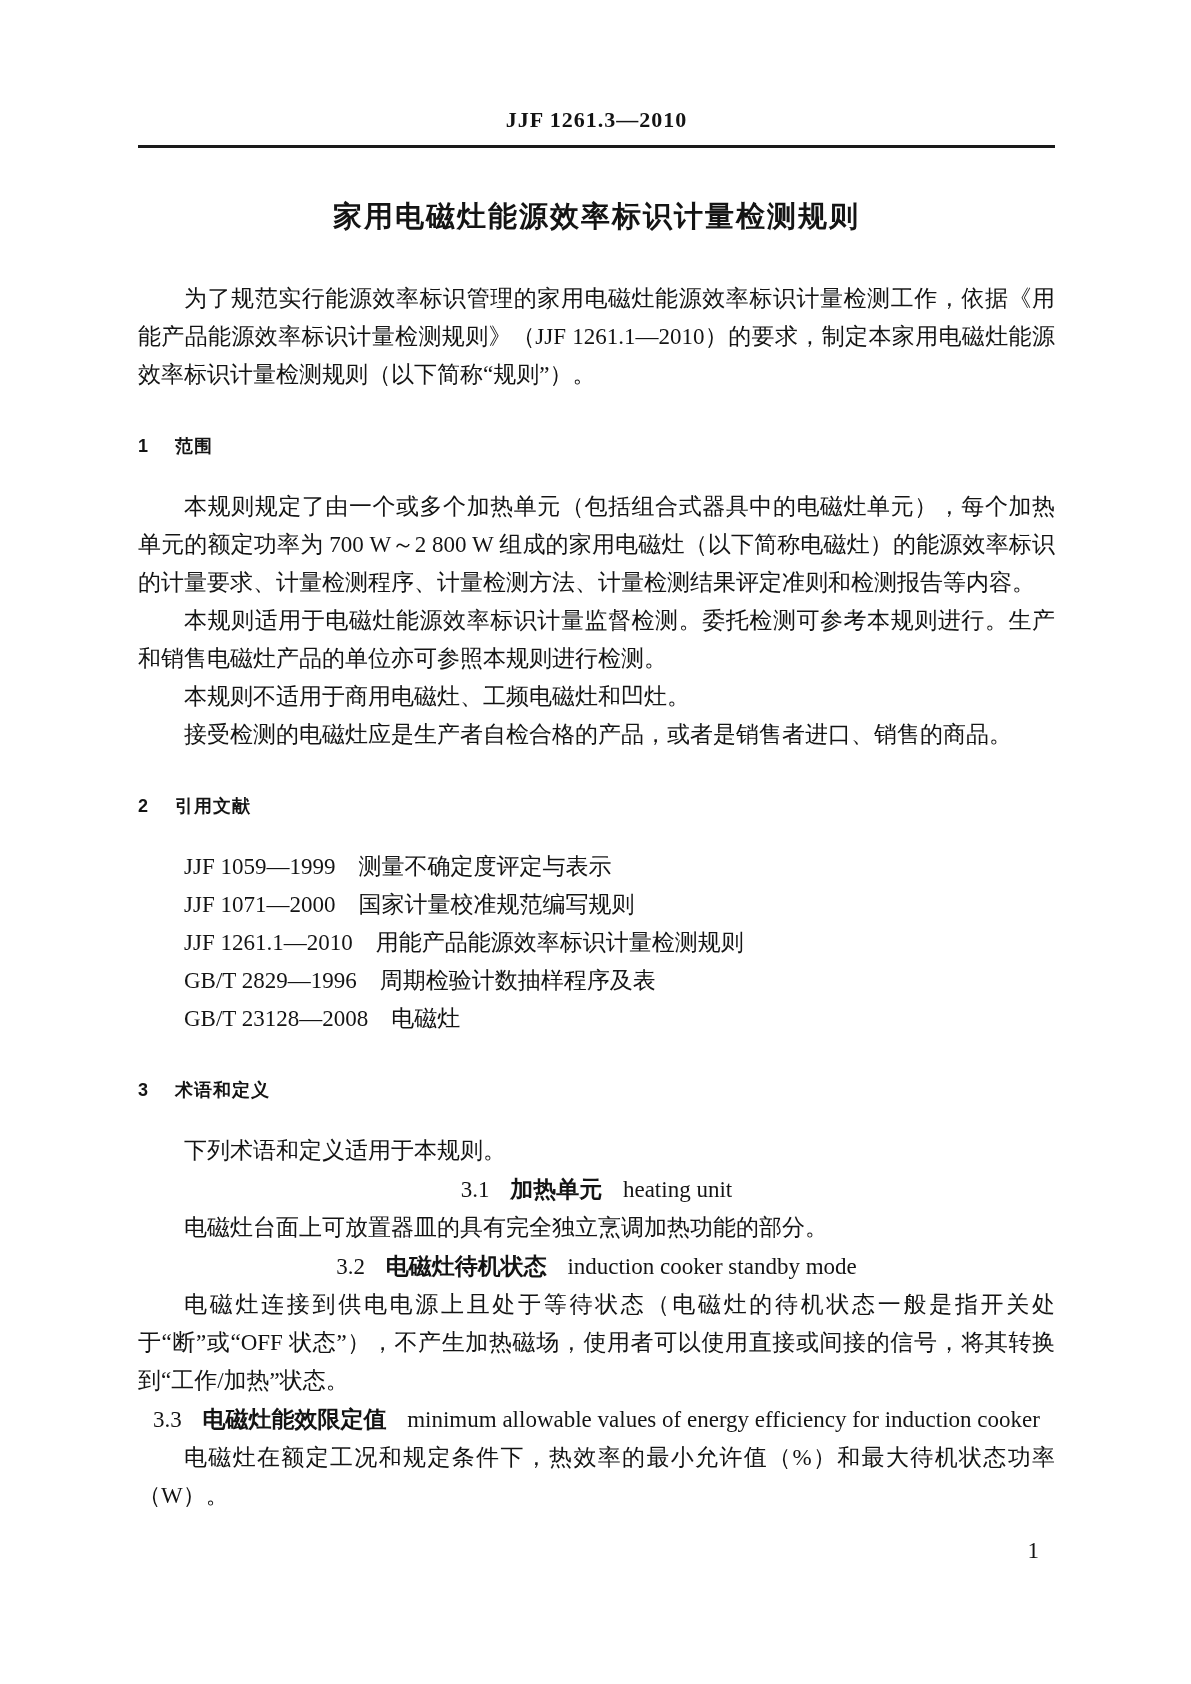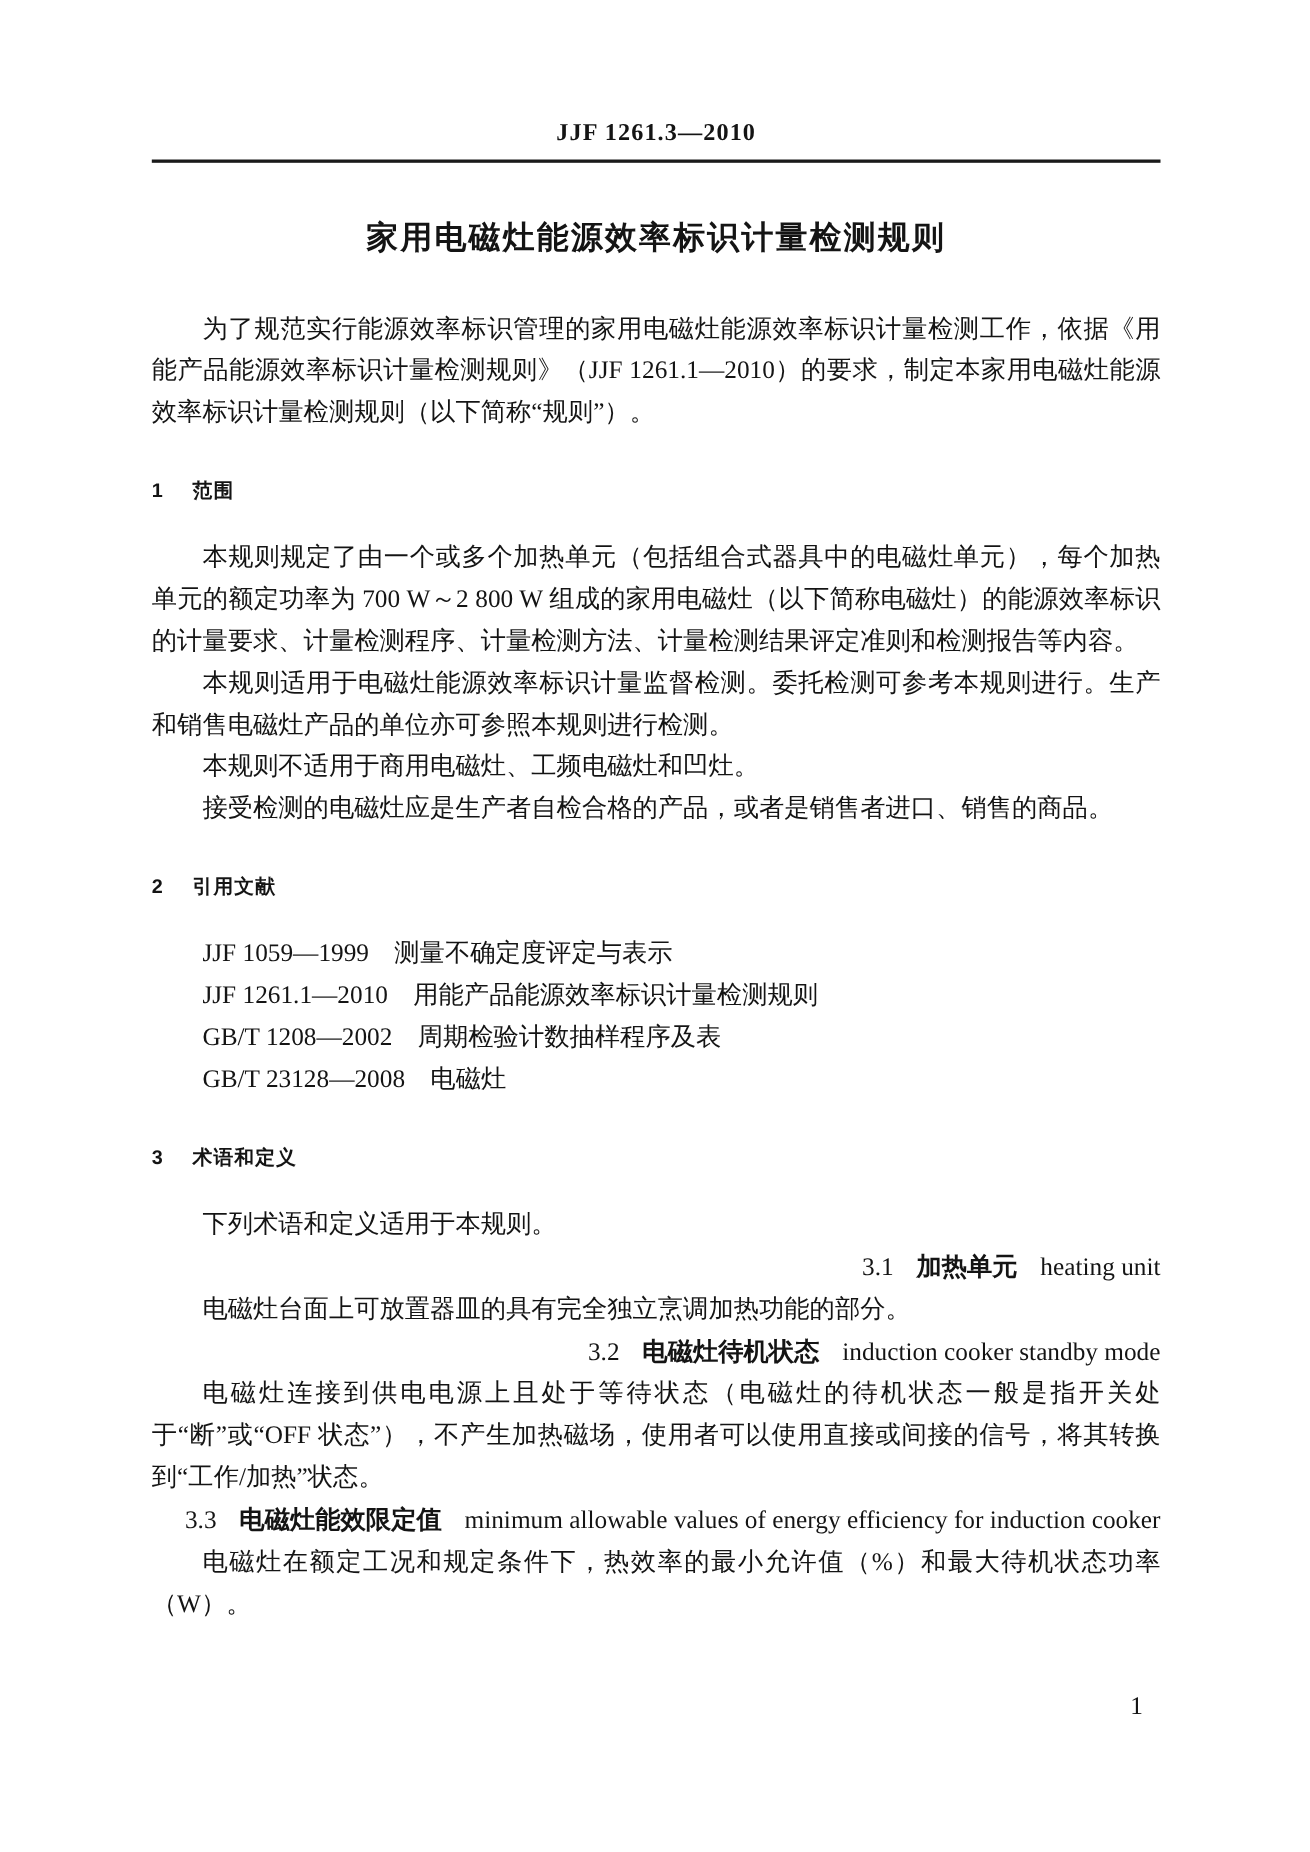--- a/index.html
+++ b/index.html
@@ -70,21 +70,21 @@
     text-indent: 0;
     text-align: left;
   }
   .ref-code {
     margin-right: 1em;
   }
   
   p.term-line {
     margin: 0;
     text-indent: 0;
-    text-align: right;
+    text-align: center;
   }
   .term-num {
     margin-right: 0.9em;
   }
   .term-zh {
     font-family: "Liberation Sans", sans-serif;
     font-weight: bold;
     margin-right: 0.9em;
   }
   .term-en {
@@ -125,24 +125,27 @@
 
   <div class="body-block" style="margin-top:0;">
     <h2 class="section-heading">
       <span class="sec-num">2</span><span class="sec-title">引用文献</span>
     </h2>
     <div class="ref-list">
       <p class="ref-item">
         <span class="ref-code">JJF 1059—1999</span><span class="ref-title">测量不确定度评定与表示</span>
       </p>
       <p class="ref-item">
+        <span class="ref-code">JJF 1071—2000</span><span class="ref-title">国家计量校准规范编写规则</span>
+      </p>
+      <p class="ref-item">
         <span class="ref-code">JJF 1261.1—2010</span><span class="ref-title">用能产品能源效率标识计量检测规则</span>
       </p>
       <p class="ref-item">
-        <span class="ref-code">GB/T 1208—2002</span><span class="ref-title">周期检验计数抽样程序及表</span>
+        <span class="ref-code">GB/T 2829—1996</span><span class="ref-title">周期检验计数抽样程序及表</span>
       </p>
       <p class="ref-item">
         <span class="ref-code">GB/T 23128—2008</span><span class="ref-title">电磁灶</span>
       </p>
     </div>
   </div>
 
   <div class="body-block" style="margin-top:0;">
     <h2 class="section-heading">
       <span class="sec-num">3</span><span class="sec-title">术语和定义</span>

